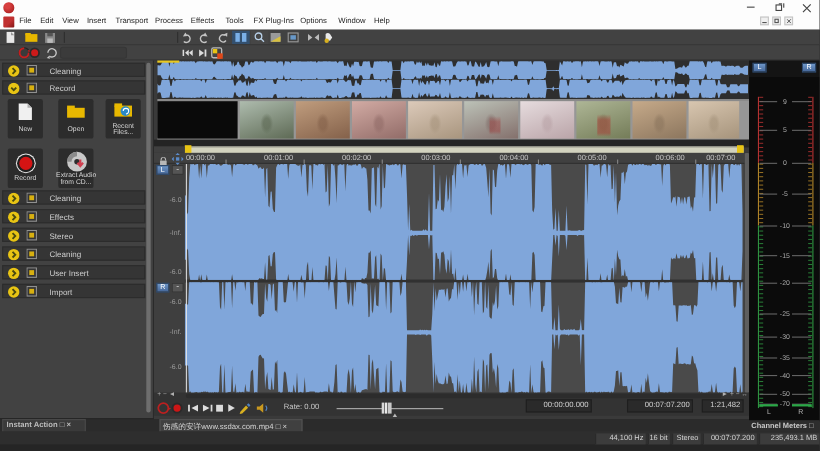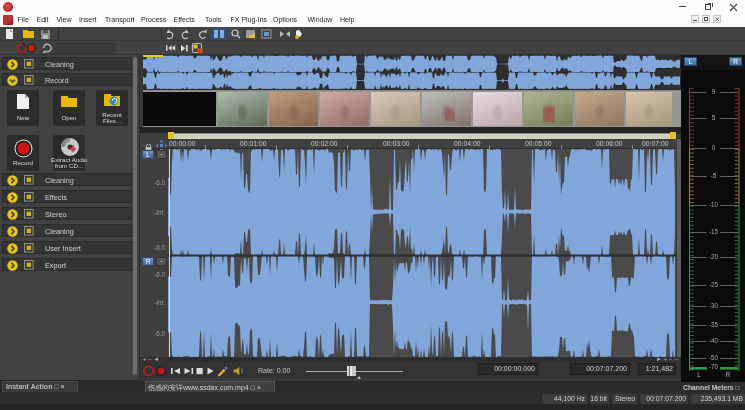--- a/index.html
+++ b/index.html
@@ -174,21 +174,21 @@
 <div class="abs txt" style="left:45px;top:243.5px;color:#cfcfcf;font-size:7.3px">User Insert</div>
 <div class="abs" style="left:2px;top:258px;width:130px;height:13px;background:#353535;border:1px solid #2c2c2c"></div>
 <svg class="abs" style="left:7px;top:259.5px" width="11" height="11">
       <circle cx="5.5" cy="5.5" r="5.2" fill="#e8c414"></circle>
       <polyline points="4.4,2.9 6.9,5.5 4.4,8.1" fill="none" stroke="#4a4a10" stroke-width="1.7"></polyline>
     </svg>
 <svg class="abs" style="left:24px;top:260px" width="10" height="10">
       <rect x="0.5" y="0.5" width="8.6" height="8.6" fill="none" stroke="#909090" stroke-width="1"></rect>
       <rect x="2.6" y="2.6" width="4.4" height="4.4" fill="#d8b010"></rect>
     </svg>
-<div class="abs txt" style="left:45px;top:260.5px;color:#cfcfcf;font-size:7.3px">Export</div>
+<div class="abs txt" style="left:45px;top:260.5px;color:#cfcfcf;font-size:7.3px">Import</div>
 
 <div class="abs" style="left:7px;top:90px;width:32px;height:36px;background:#2c2c2c;border-radius:2px"></div>
 <svg class="abs" style="left:16px;top:93px" width="14" height="17">
       <path d="M1 1 h8 l4 4 v11 h-12 z" fill="#f0f0f0"></path>
       <path d="M9 1 l4 4 h-4 z" fill="#b0b0b0"></path>
     </svg>
 <div class="abs txt" style="left:5px;top:115px;width:36px;text-align:center;color:#d8d8d8;font-size:6.2px;line-height:6.4px">New</div>
 <div class="abs" style="left:53px;top:90px;width:32px;height:36px;background:#2c2c2c;border-radius:2px"></div>
 <svg class="abs" style="left:60px;top:95px" width="19" height="13">
       <rect x="1" y="3" width="16" height="9" fill="#e8b800"></rect>

